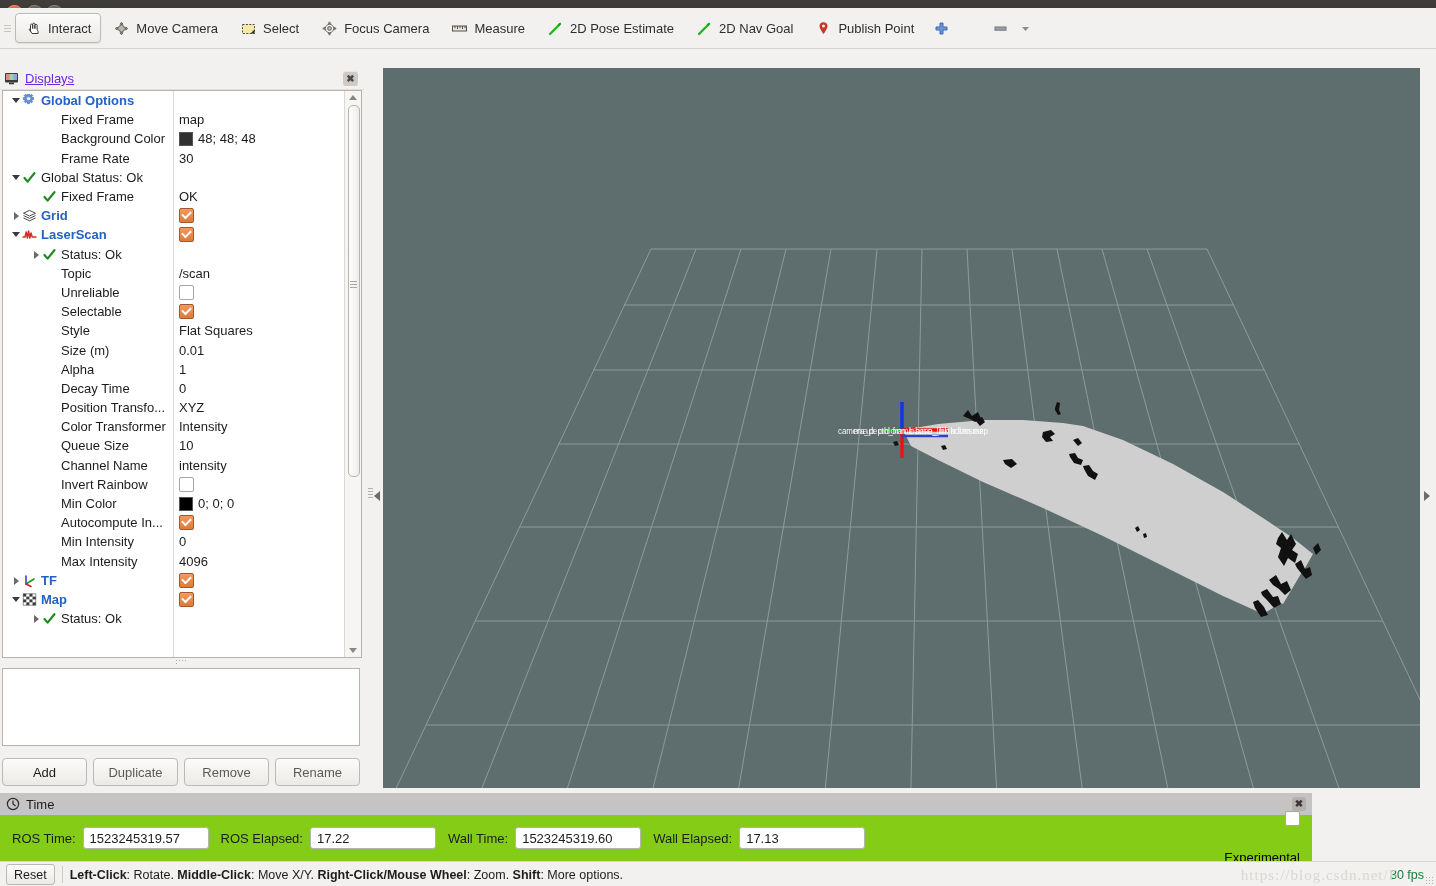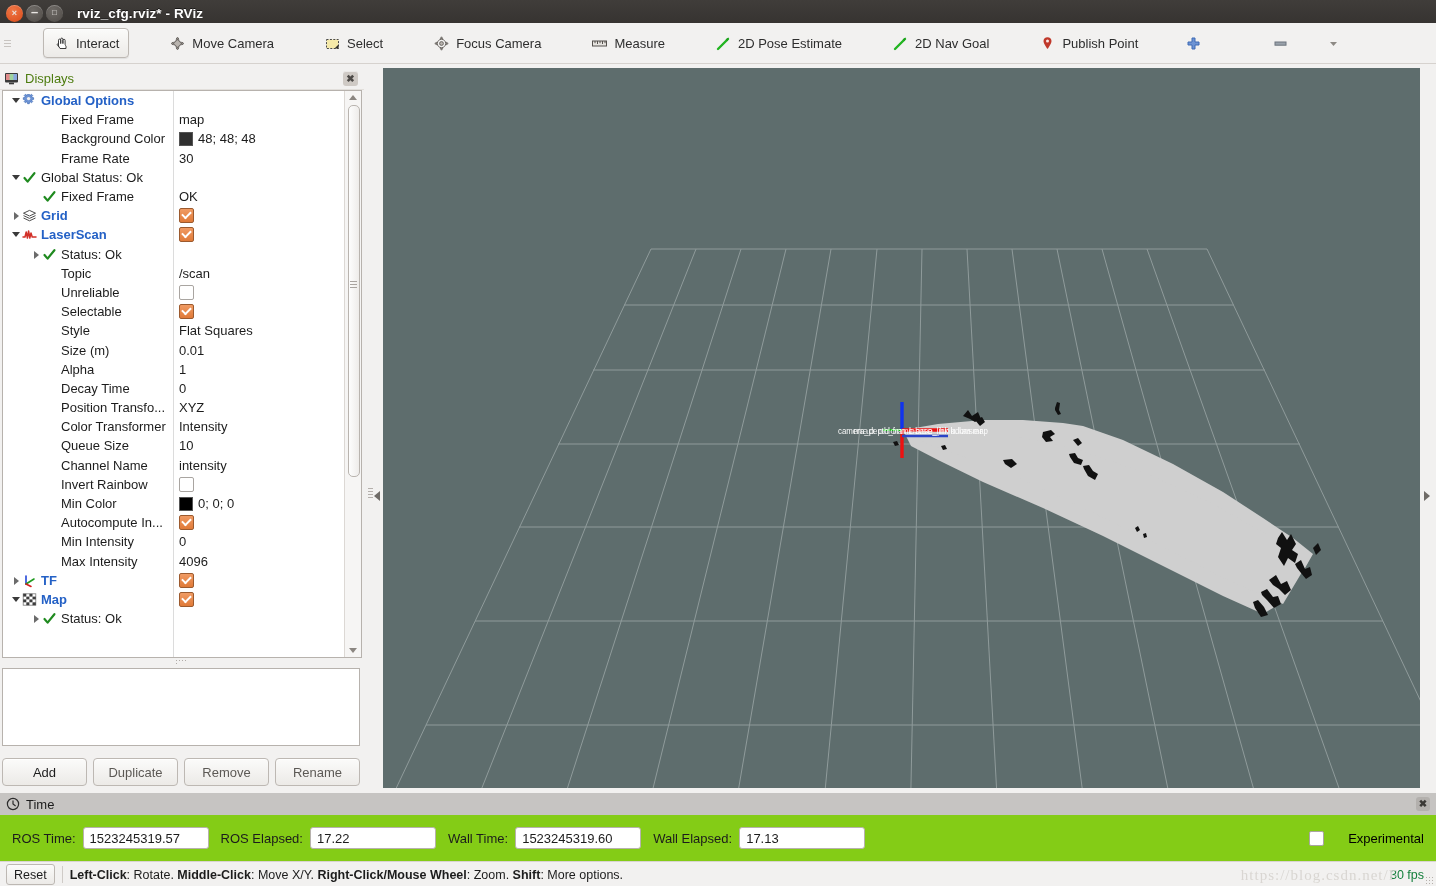--- a/index.html
+++ b/index.html
@@ -27,23 +27,23 @@
   .wbtn i{position:absolute;left:0;top:0;right:0;bottom:0;display:flex;
           align-items:center;justify-content:center;color:#e9e6e3;font-style:normal;
           font-size:9px;line-height:1;font-weight:bold;}
   .wbtn.min i{font-size:13px;margin-top:-3px;}
   .wbtn.max i{font-size:8px;}
   .wtitle{color:#ffffff;font-size:13.5px;font-weight:bold;margin-left:14px;
           text-shadow:0 -1px 0 rgba(0,0,0,.6);letter-spacing:.1px;}
 
   
   .toolbar{
-    position:absolute;left:0;top:23px;width:1436px;height:40px;
+    position:absolute;left:0;top:8px;width:1436px;height:40px;
     background:#f2f1f0;border-bottom:1px solid #d6d2ce;
-    display:flex;align-items:center;gap:28px;
+    display:flex;align-items:center;
   }
   .grip{width:9px;height:16px;margin-left:3px;margin-right:3px;
         display:flex;flex-direction:column;justify-content:center;gap:2px;}
   .grip span{display:block;height:1px;background:#c8c4c0;width:7px;margin-left:1px;}
   .tbtn{
     display:flex;align-items:center;gap:6px;height:28px;padding:0 9px;
     border:1px solid transparent;border-radius:4px;color:#2e2e2e;
     font-size:13px;white-space:nowrap;cursor:default;margin-right:2px;
   }
   .tbtn.active{
@@ -56,21 +56,21 @@
 
   
   .displays{
     position:absolute;left:0;top:68px;width:364px;height:600px;
   }
   .panel-head{
     position:relative;height:21px;background:#f2f1f0;
     display:flex;align-items:center;padding-left:4px;
     border-bottom:1px solid #e2dfdb;
   }
-  .panel-head .ptitle{font-size:13px;color:#4d7c0f;margin-left:6px;}
+  .panel-head .ptitle{font-size:13px;color:#6d28d9;margin-left:6px;text-decoration:underline;}
   .panel-close{
     position:absolute;right:6px;top:3px;width:15px;height:15px;border-radius:3px;
     background:#cfcac5;display:flex;align-items:center;justify-content:center;
     color:#4d4a47;font-size:10px;font-weight:bold;line-height:1;
     box-shadow:inset 0 1px 0 rgba(255,255,255,.6);
   }
   .tree-wrap{
     position:absolute;left:2px;top:22px;width:358px;height:566px;
     background:#ffffff;border:1px solid #b7b2ad;overflow:hidden;
   }
@@ -143,36 +143,36 @@
      border-left:6px solid #6f6b67;border-top:5px solid transparent;border-bottom:5px solid transparent;}
 
   
   .view3d{
     position:absolute;left:383px;top:68px;width:1037px;height:720px;
     background:#5e6d6d;overflow:hidden;text-align:center;
   }
   .view3d svg{position:absolute;left:0;top:0;}
 
   
-  .timepanel{position:absolute;left:0;top:793px;width:1436px;height:68px;}
+  .timepanel{position:absolute;left:0;top:793px;width:1312px;height:68px;}
   .time-head{position:relative;height:22px;background:#c6c4c2;
              display:flex;align-items:center;padding-left:6px;}
   .time-head .ttl{font-size:13px;color:#1c1c1c;margin-left:6px;}
   .time-close{position:absolute;right:6px;top:4px;width:14px;height:14px;border-radius:3px;
      background:#b3b0ad;display:flex;align-items:center;justify-content:center;
      color:#3a3835;font-size:10px;font-weight:bold;line-height:1;}
   .time-body{position:relative;height:46px;background:#84cc16;display:flex;align-items:center;}
   .tfield{display:flex;align-items:center;margin-left:12px;}
   .tfield .fl{font-size:13px;color:#1c1c1c;margin-right:7px;white-space:nowrap;}
   .tfield input{
     height:22px;border:1px solid #b7b2ad;border-radius:3px;background:#ffffff;
     font-family:"Liberation Sans", sans-serif;font-size:13px;color:#1c1c1c;
     padding:0 6px;box-sizing:border-box;outline:none;
   }
-  .expwrap{position:absolute;right:12px;display:flex;align-items:flex-end;gap:24px;}
+  .expwrap{position:absolute;right:12px;display:flex;align-items:flex-end;gap:24px;flex-direction:column;}
   .cbx{width:13px;height:13px;border:1px solid #a9a5a1;background:#fff;border-radius:2px;}
 
   
   .statusbar{position:absolute;left:0;top:861px;width:1436px;height:25px;
              background:#f2f1f0;border-top:1px solid #d9d5d1;display:flex;align-items:center;}
   .resetbtn{margin-left:6px;height:19px;padding:0 7px;border:1px solid #bdb8b3;border-radius:3px;
             background:linear-gradient(to bottom,#fbfbfa,#eceae7);font-size:12.5px;color:#1c1c1c;
             display:flex;align-items:center;}
   .vline{width:1px;height:17px;background:#cfcbc7;margin:0 7px;}
   .hint{font-size:12.5px;color:#1c1c1c;white-space:nowrap;}

